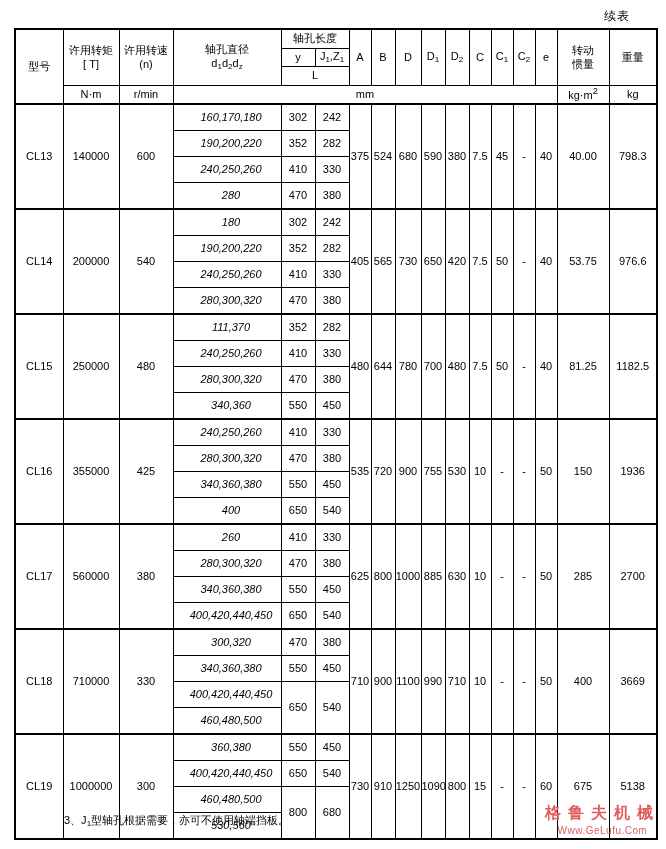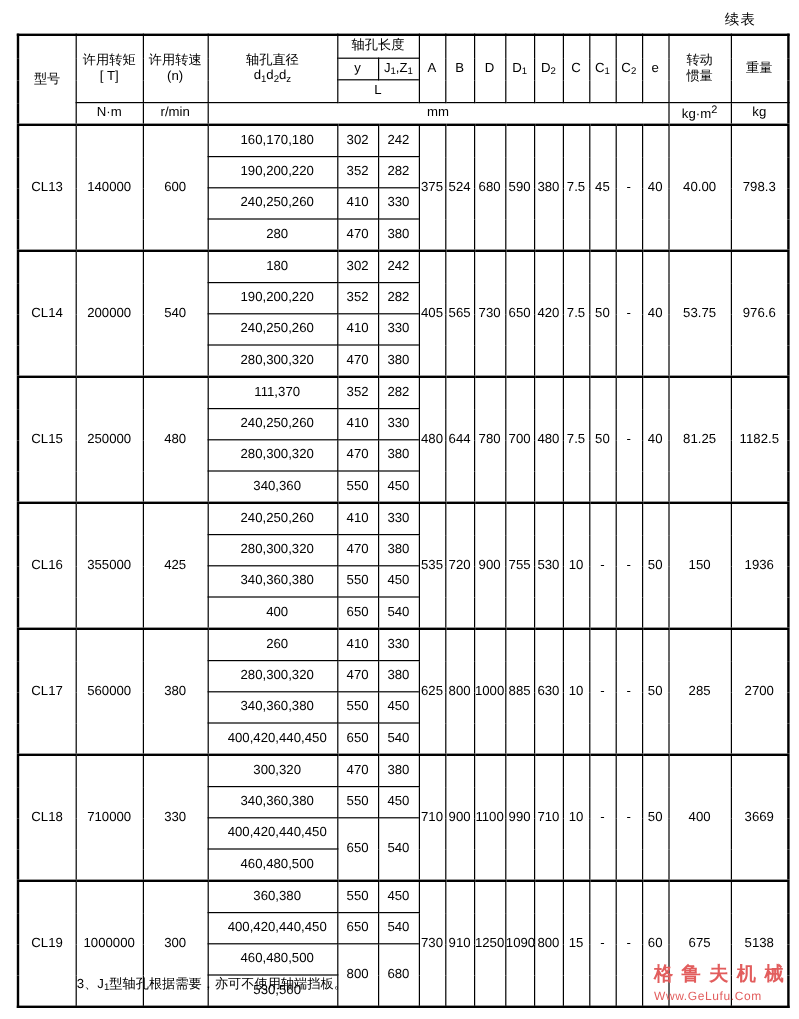--- a/index.html
+++ b/index.html
@@ -32,32 +32,32 @@
     line-height:1.25;
     background:#fff;
   }
   .spec thead th { font-size:11px; }
   .spec thead tr.h1 th { height:18px; }
   .spec thead tr.h2 th { height:17px; }
   .spec thead tr.h3 th { height:18px; }
   .spec thead tr.units th { height:17px;margin-top:36px; }
   .spec tbody td { height:25px; }
   .spec tbody tr.block-start td { border-top:2px solid #000; }
-  .bore-d { text-align:center; padding-left:8px !important; }
+  .bore-d { text-align:center; padding-left:8px !important;font-style:italic; }
   sub { font-size:8px; vertical-align:-2px; }
   .notes {
     position:absolute; left:40px; top:812px;
     font-size:11px; line-height:16px;
     white-space:nowrap;
   }
   .notes .row2 { padding-left:24px; }
   .note-gap { display:inline-block; width:44px; }
   .watermark {
     position:absolute; right:6px; top:804px;
-    text-align:left;
+    text-align:center;
     color:#e25d5d;
     z-index:5;
   }
   .watermark .wm-name {
     font-size:16px; font-weight:bold; letter-spacing:7px;
     line-height:18px;
   }
   .watermark .wm-url {
     font-size:10px; letter-spacing:0.5px; line-height:18px;
   }

